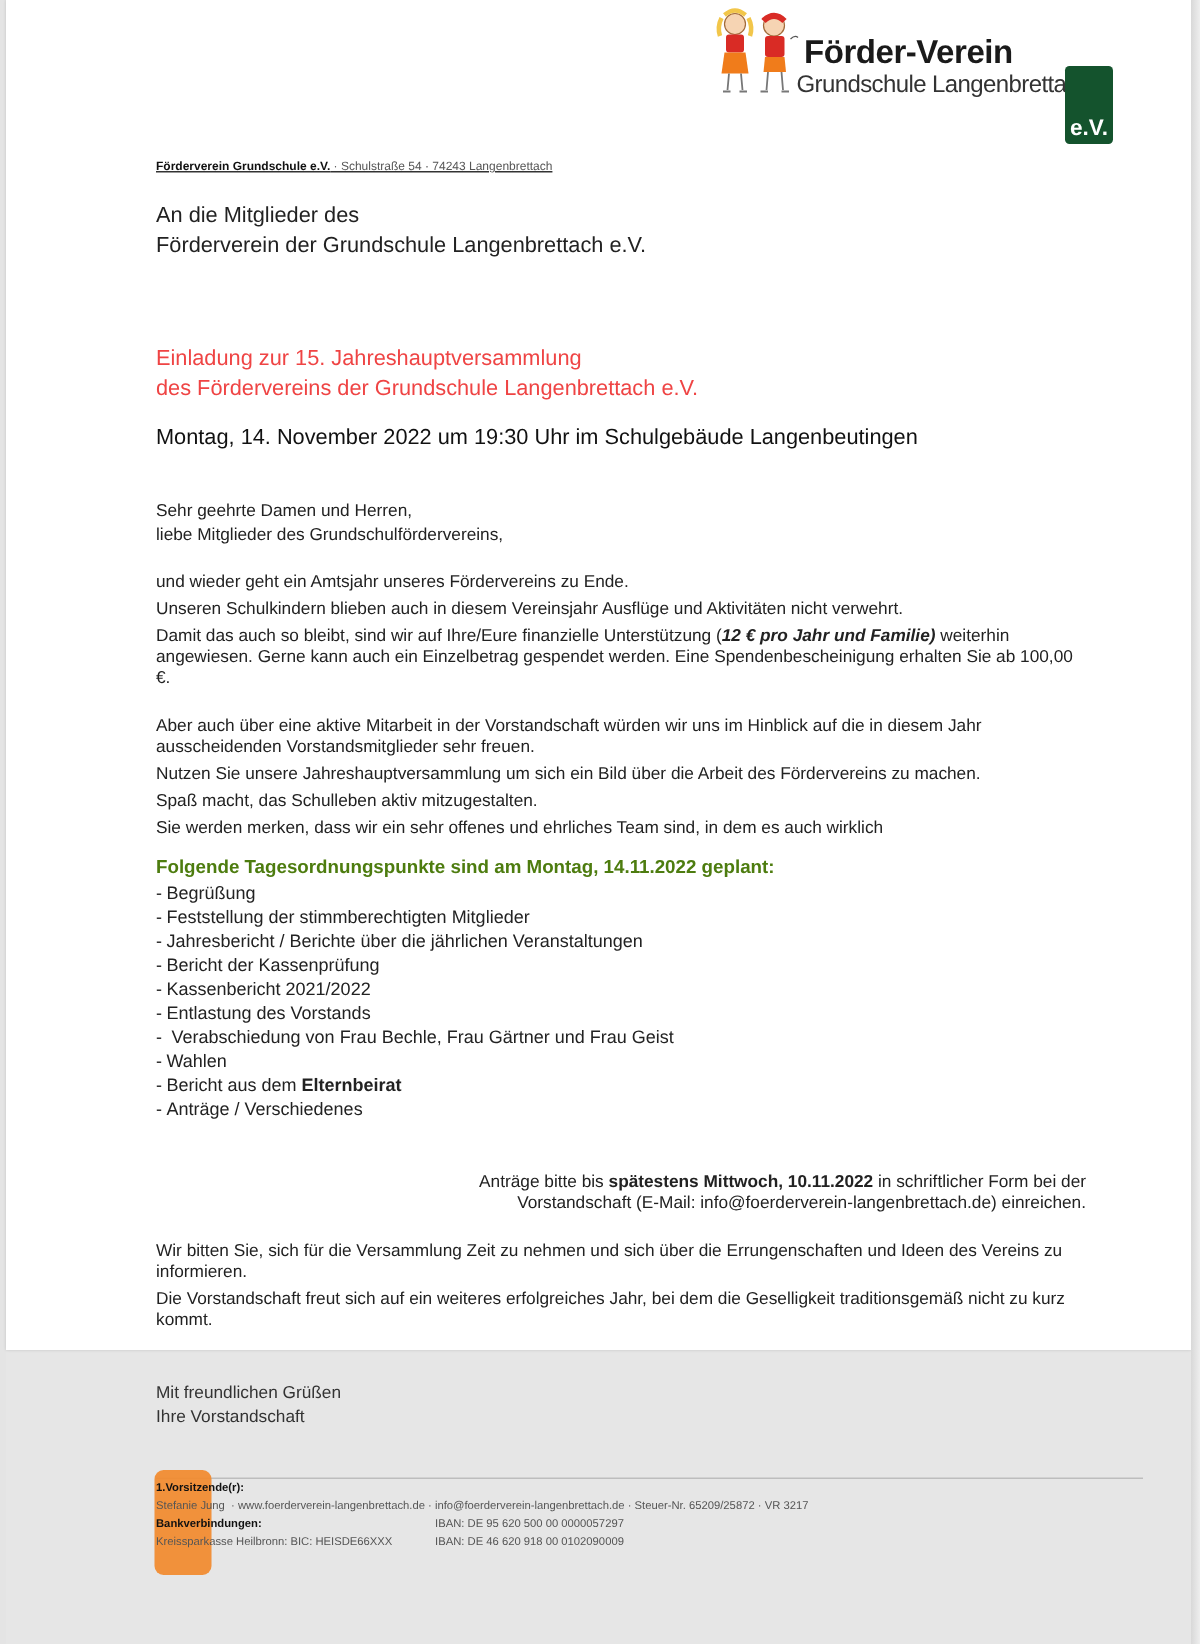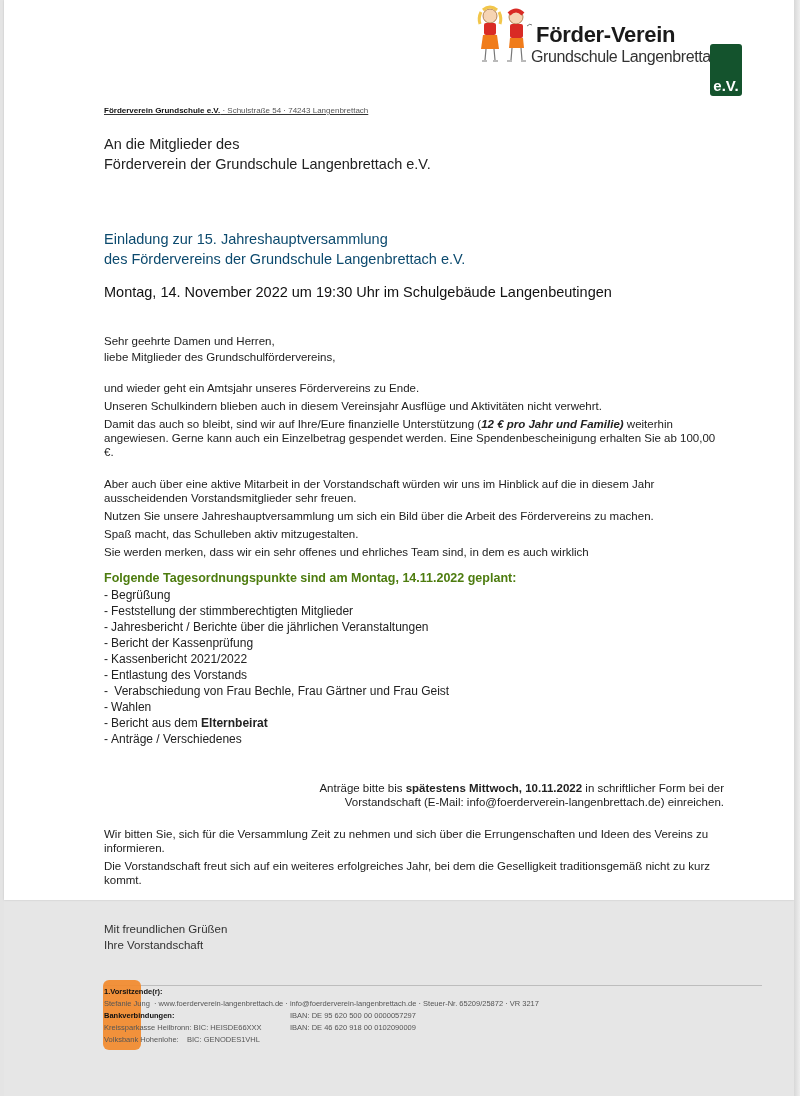--- a/index.html
+++ b/index.html
@@ -116,21 +116,21 @@
       line-height: 20px;
       color: #222;
     }
 
     .subject {
       position: absolute;
       left: 100px;
       top: 229px;
       font-size: 14.5px;
       line-height: 20px;
-      color: #0c4a6e;
+      color: #ef4444;
       font-weight: 500;
     }
     .subject-date {
       position: absolute;
       left: 100px;
       top: 284px;
       font-size: 14.5px;
       color: #111;
       white-space: nowrap;
     }
@@ -316,16 +316,15 @@
     <div>Ihre Vorstandschaft</div>
   </div>
 
   <div class="footer-rule"></div>
   <div class="highlight"></div>
   <div class="footer">
     <div class="row"><span class="lbl">1.Vorsitzende(r):</span></div>
     <div class="row"><span style="white-space:pre">Stefanie Jung  · www.foerderverein-langenbrettach.de · info@foerderverein-langenbrettach.de · Steuer-Nr. 65209/25872 · VR 3217</span></div>
     <div class="row"><span class="lbl">Bankverbindungen:</span><span class="iban">IBAN: DE 95 620 500 00 0000057297</span></div>
     <div class="row"><span>Kreissparkasse Heilbronn: BIC: HEISDE66XXX</span><span class="iban">IBAN: DE 46 620 918 00 0102090009</span></div>
-    <div class="row"><span style="white-space:pre">Volksbank Hohenlohe:    BIC: GENODES1VHL</span></div>
   </div>
 </div>
 <div class="edge-right"></div>
 
 </body></html>

